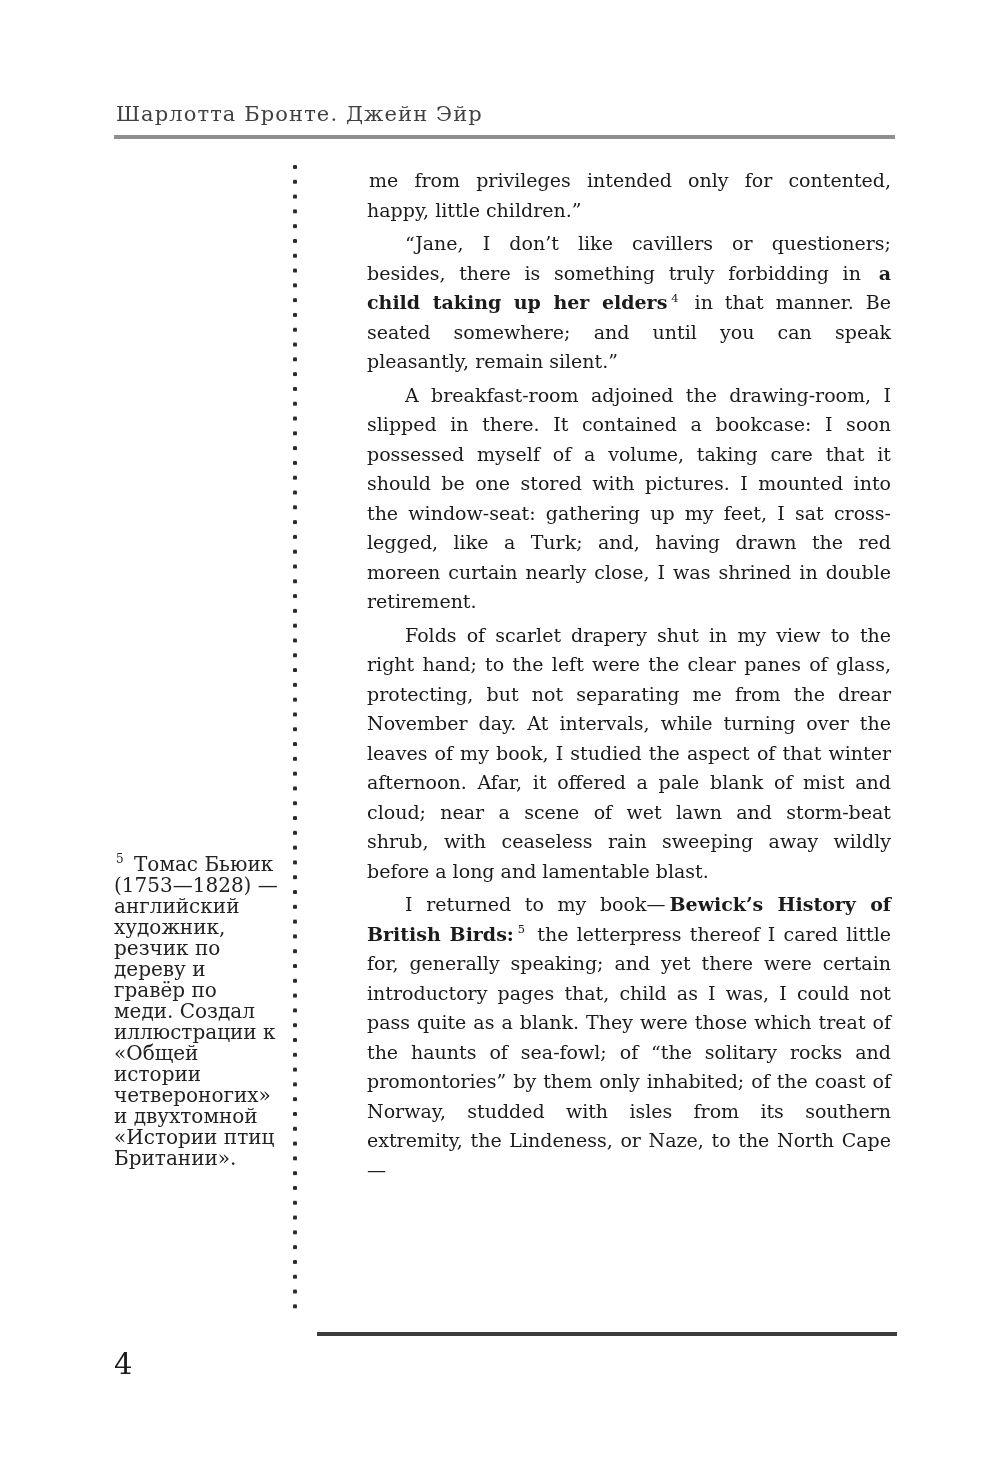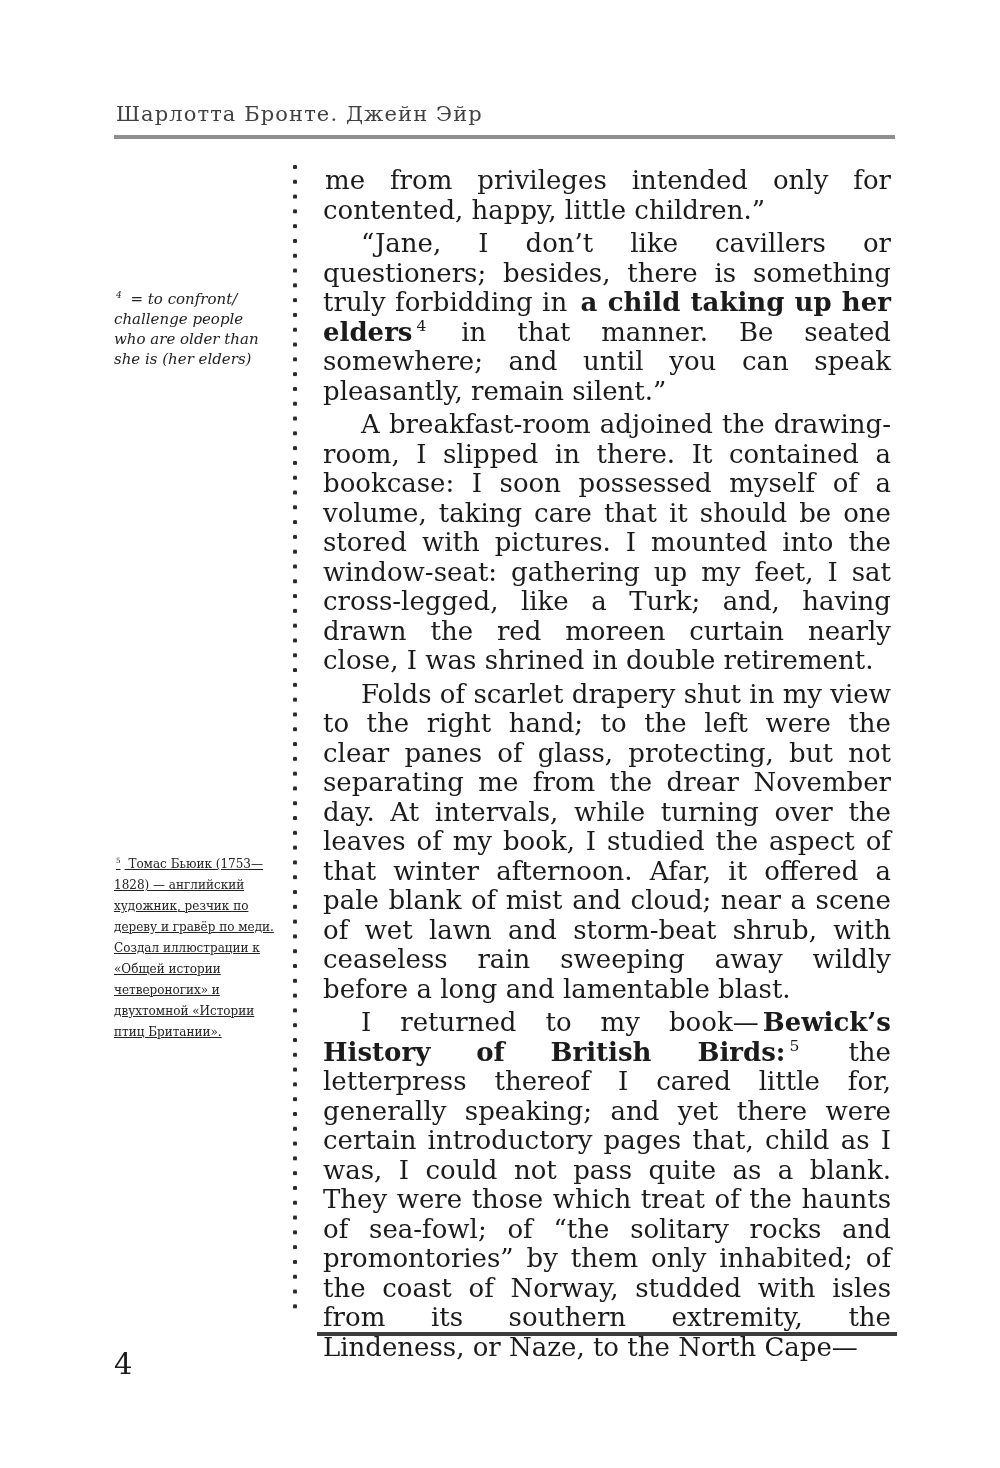--- a/index.html
+++ b/index.html
@@ -40,24 +40,25 @@
     background-size: 6px 14.8px;
     background-repeat: repeat-y;
   }
   .main-col {
     position: absolute;
     left: 313px;
     top: 156px;
     width: 580px;
   }
   .para {
-    font-size: 26px;
+    font-size: 19px;
     line-height: 29.5px;
     text-align: justify;
     color: #1b1b1b;
+    margin-left: 44px;
   }
   .para.indent { text-indent: 36px; }
   .bold { font-weight: bold; }
   sup {
     font-size: 0.6em;
     line-height: 0;
     vertical-align: super;
   }
   .margin-note {
     position: absolute;
@@ -69,23 +70,22 @@
     top: 283px;
     width: 158px;
     font-style: italic;
     font-size: 15px;
     line-height: 20px;
   }
   .note-5 {
     left: 108px;
     top: 848px;
     width: 170px;
-    font-size: 12px;
+    font-size: 20px;
     line-height: 21px;
-    text-decoration: underline;
   }
   .bottom-rule {
     position: absolute;
     left: 313px;
     top: 1328px;
     width: 580px;
     height: 2px;
     background: #3d3d3d;
   }
   .page-number {
@@ -98,21 +98,20 @@
 </style>
 </head>
 <body>
 
 <div class="page">
 
   <div class="running-header">Шарлотта Бронте. Джейн Эйр</div>
 
   <div class="header-rule"></div>
 
-  <aside class="margin-note note-4"><sup>4</sup><span> = to confront/ challenge people who are older than she is (her elders)</span></aside>
 
   <aside class="margin-note note-5"><sup>5</sup><span> Томас Бьюик (1753—1828) — английский художник, резчик по дереву и гравёр по меди. Создал иллюстрации к «Общей истории четвероногих» и двухтомной «Истории птиц Британии».</span></aside>
 
   <div class="dotted-separator"></div>
 
   <main class="main-col">
     <div id="paragraphs">
         <p class="para"><span>me from privileges intended only for contented, happy, little children.”</span></p>
         <p class="para indent"><span>“Jane, I don’t like cavillers or questioners; besides, there is something truly forbidding in </span><span class="bold">a child taking up her elders</span><sup>4</sup><span> in that manner. Be seated somewhere; and until you can speak pleasantly, remain silent.”</span></p>
         <p class="para indent"><span>A breakfast-room adjoined the drawing-room, I slipped in there. It contained a bookcase: I soon possessed myself of a volume, taking care that it should be one stored with pictures. I mounted into the window-seat: gathering up my feet, I sat cross-legged, like a Turk; and, having drawn the red moreen curtain nearly close, I was shrined in double retirement.</span></p>

